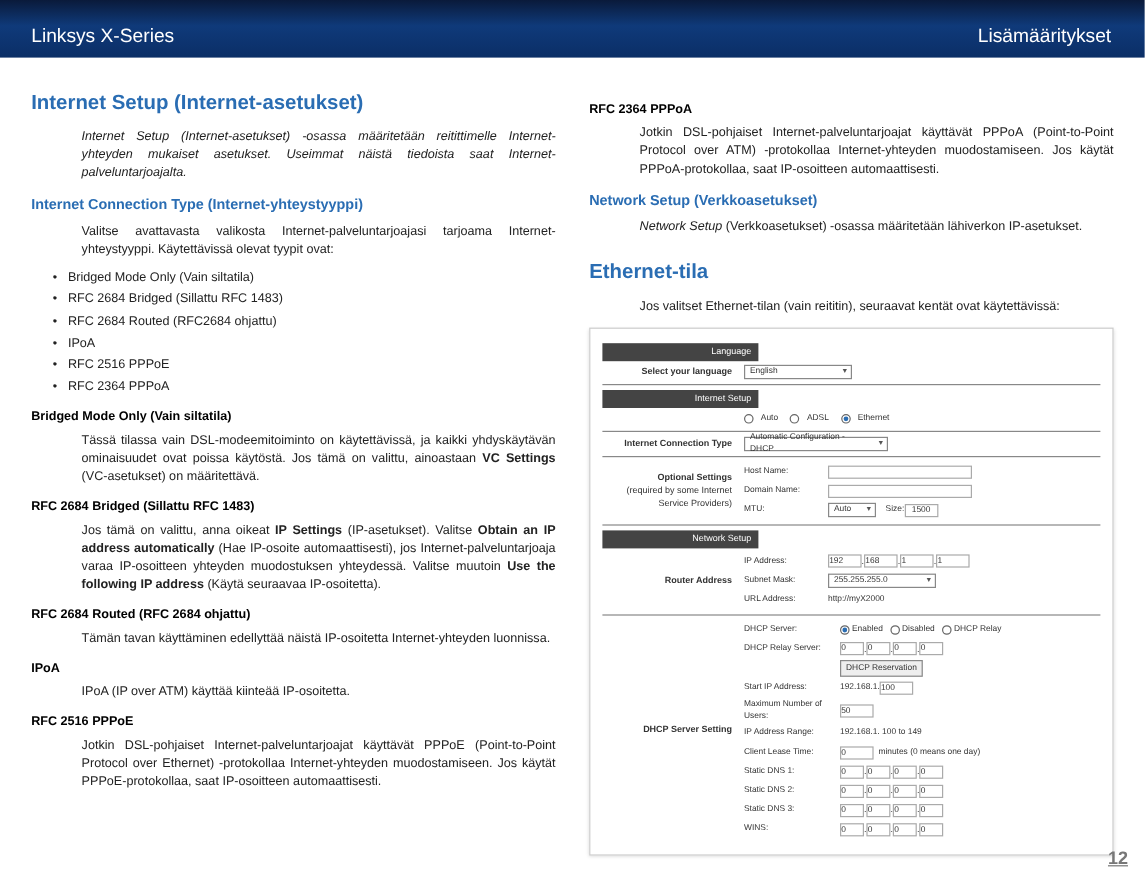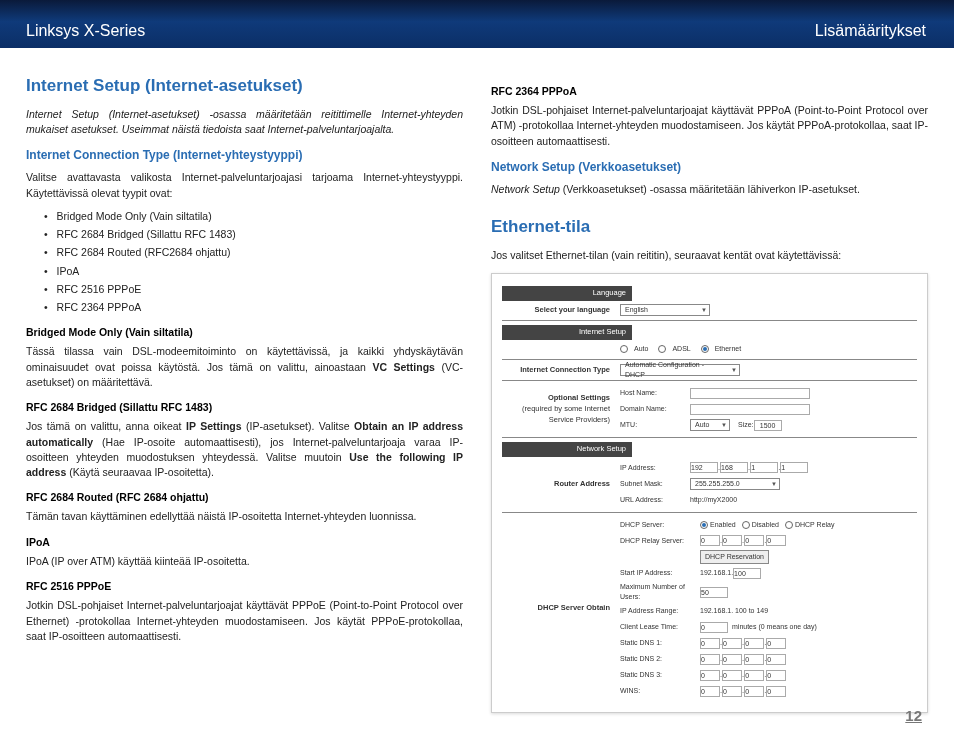--- a/index.html
+++ b/index.html
@@ -6,27 +6,27 @@
   html,body { width:954px; height:738px; font-family:Arial,Helvetica,sans-serif; background:#fff; }
   .page { width:954px; height:738px; position:relative; background:#fff; }
   .topbar { height:48px; background:linear-gradient(180deg,#0a1a3a 0%,#0f3a7a 45%,#0b2e66 100%); color:#fff; display:flex; align-items:flex-end; justify-content:space-between; padding:0 28px 8px 26px; font-size:16px; }
   .topbar .left { font-weight:400; }
   .topbar .right { font-weight:400; }
   .content { display:flex; padding:26px 26px 0 26px; gap:28px; }
   .col { flex:1; font-size:10.5px; color:#222; line-height:1.45; }
   h2 { color:#2a6db3; font-size:17px; font-weight:700; margin-bottom:8px; }
   h3 { color:#2a6db3; font-size:12px; font-weight:700; margin:10px 0 6px 0; }
   h4 { color:#000; font-size:10.5px; font-weight:700; margin:10px 0 4px 0; }
-  p { margin-bottom:8px; text-align:justify; }
+  p { margin-bottom:8px; text-align:justify;margin-left:42px; }
   .col ul { list-style:none; margin:4px 0 8px 18px; }
   .col ul li { margin:3px 0; }
   .col ul li::before { content:"• "; margin-right:6px; }
   em { font-style:italic; }
   b { font-weight:700; }
-  .pagenum { position:absolute; right:32px; bottom:14px; color:#777; font-size:15px; font-weight:700;text-decoration:underline; }
+  .pagenum { position:absolute; right:14px; bottom:14px; color:#777; font-size:15px; font-weight:700;text-decoration:underline; }
 
   
   .shot { border:1px solid #ccc; padding:8px 10px 10px 10px; margin-top:10px; font-size:7.5px; color:#333; background:#fff; box-shadow:0 1px 3px rgba(0,0,0,.15); }
   .shot .row { display:flex; align-items:center; margin:2px 0; min-height:14px; }
   .shot .scol1 { width:118px; text-align:right; padding-right:10px; color:#333; }
   .shot .scol1.b { font-weight:700; }
   .shot .scol2 { flex:1; display:flex; align-items:center; gap:4px; flex-wrap:wrap; }
   .secthdr { background:#444; color:#fff; font-size:7.5px; padding:2px 6px; width:130px; text-align:right; margin:4px 0 2px 0; }
   .rule { height:1px; background:#888; margin:3px 0; }
   .fsel { border:1px solid #888; height:12px; background:#fff; font-size:7px; padding:0 14px 0 4px; display:inline-flex; align-items:center; position:relative; }
@@ -168,21 +168,21 @@
               <div class="row">
                   <span class="tiny" style="width:70px">URL Address:</span>
                   <span class="tiny">http://myX2000</span>
                 </div>
             </div>
           </div>
         </div>
         <div class="rule"></div>
 
         <div class="row">
-          <div class="scol1 b">DHCP Server Obtain</div>
+          <div class="scol1 b">DHCP Server Setting</div>
           <div class="scol2">
             <div style="width:100%">
               <div class="row">
                   <span class="tiny" style="width:80px">DHCP Server:</span>
                 <span class="rad on"></span>
                   <span class="lbl">Enabled</span>
                 <span class="rad"></span>
                   <span class="lbl">Disabled</span>
                 <span class="rad"></span>
                   <span class="lbl">DHCP Relay</span>

